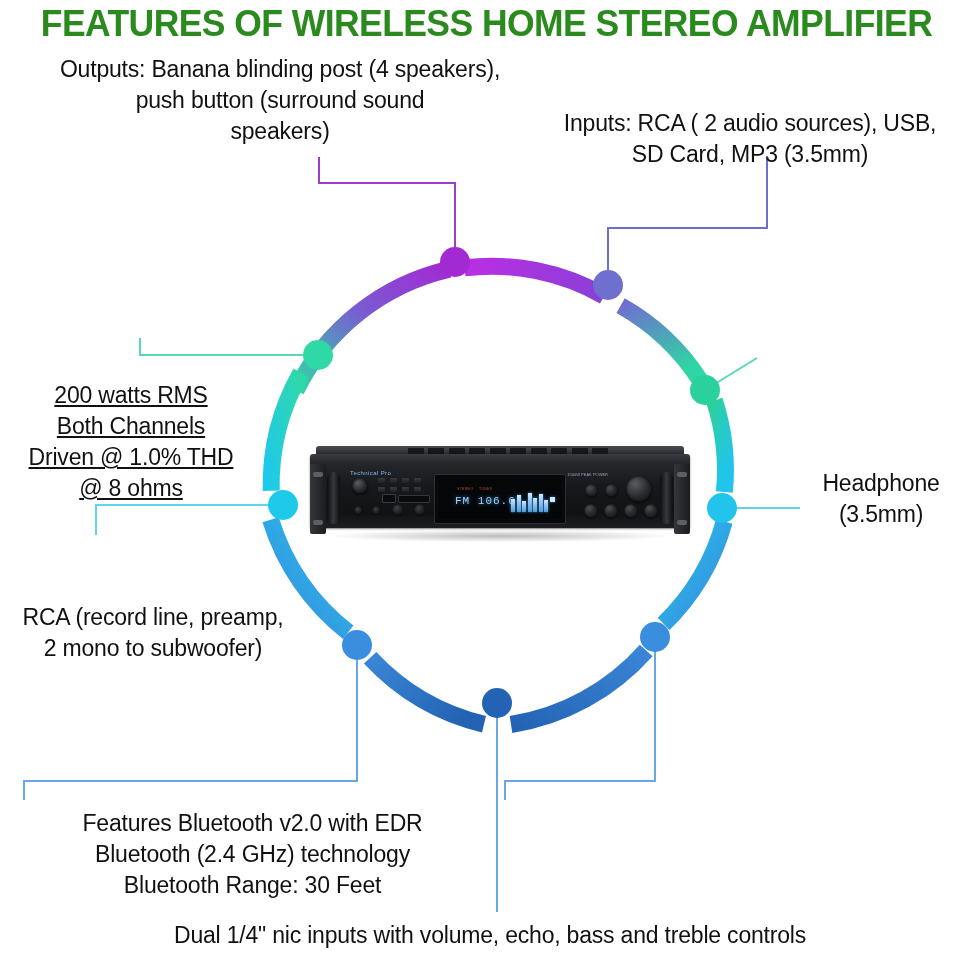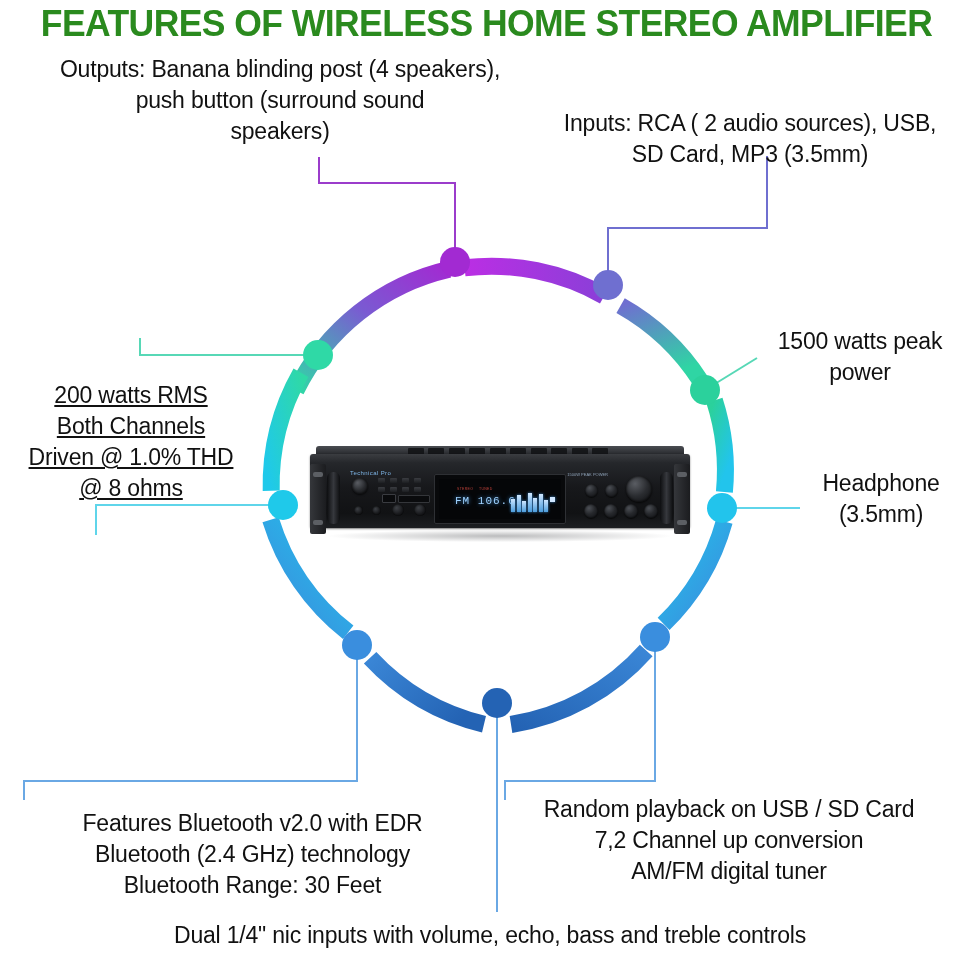--- a/index.html
+++ b/index.html
@@ -333,34 +333,31 @@
 speakers)</div>
 
   <div class="callout c-center" style="left:525px; top:108px; width:450px;">Inputs: RCA ( 2 audio sources), USB,
 SD Card, MP3 (3.5mm)</div>
 
   <div class="callout c-center" style="left:0px; top:380px; width:262px;text-decoration:underline;">200 watts RMS
 Both Channels
 Driven @ 1.0% THD
 @ 8 ohms</div>
 
-  <div class="callout c-center" style="left:748px; top:326px; width:224px;">1500 watts peak
-power</div>
 
   <div class="callout c-center" style="left:790px; top:468px; width:182px;">Headphone
 (3.5mm)</div>
 
+  <div class="callout c-center" style="left:0px; top:602px; width:306px;">RCA (record line, preamp,
+2 mono to subwoofer)</div>
 
   <div class="callout c-center" style="left:20px; top:808px; width:465px;">Features Bluetooth v2.0 with EDR
 Bluetooth (2.4 GHz) technology
 Bluetooth Range: 30 Feet</div>
 
-  <div class="callout c-center" style="left:496px; top:794px; width:466px;">Random playback on USB / SD Card
-7,2 Channel up conversion
-AM/FM digital tuner</div>
 
   <div class="callout c-center" style="left:40px; top:920px; width:900px;">Dual 1/4" nic inputs with volume, echo, bass and treble controls</div>
 
   <div id="amp">
     <div class="amp-top">
       <div class="vents">
         <div class="vent"></div>
         <div class="vent"></div>
         <div class="vent"></div>
         <div class="vent"></div>

